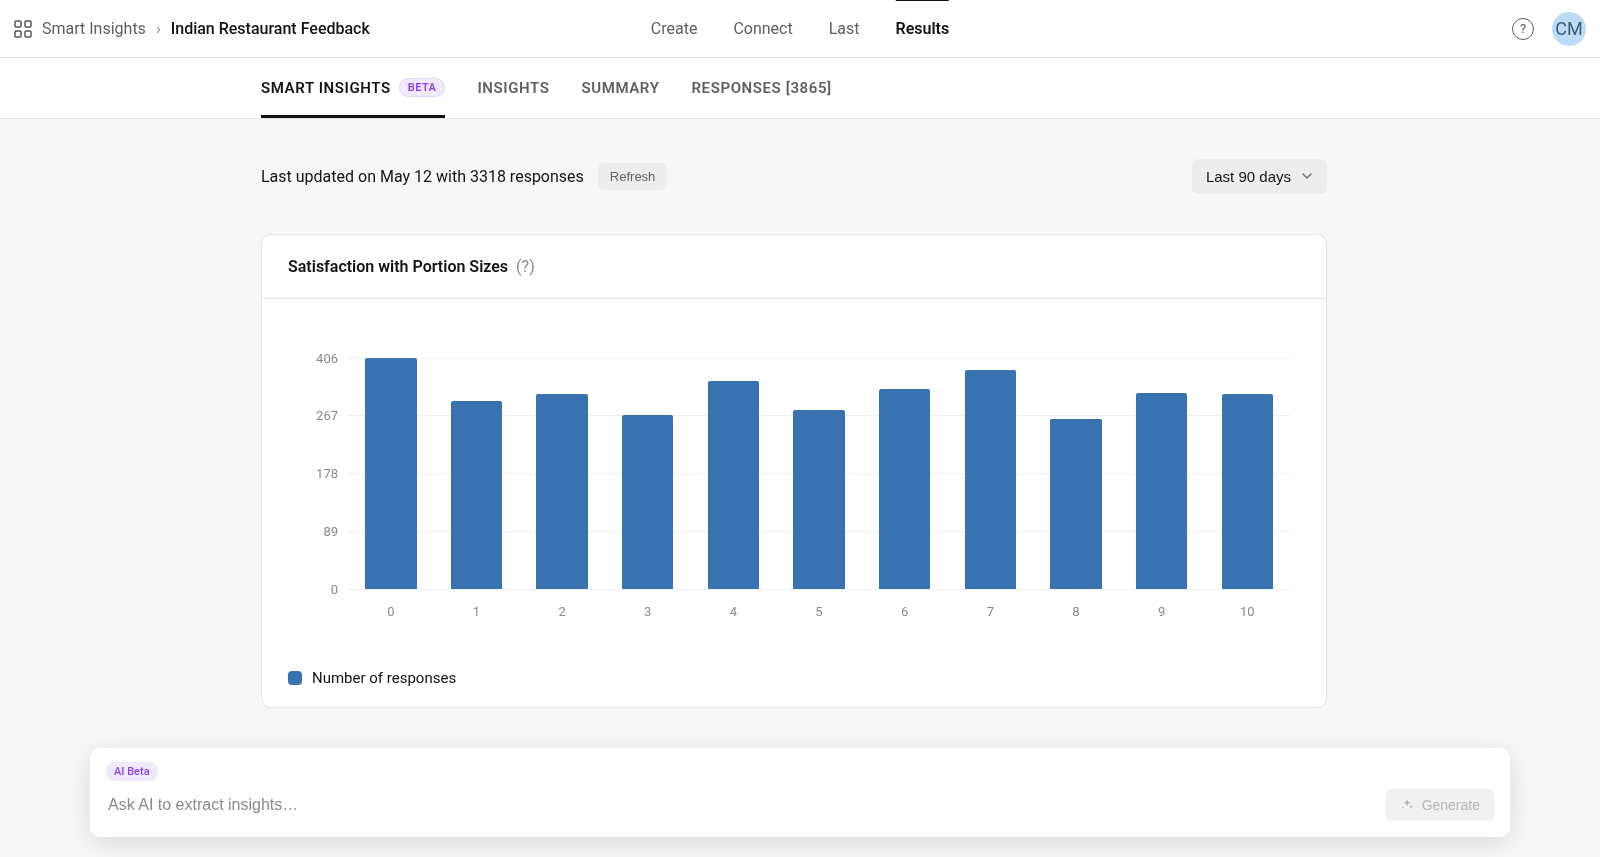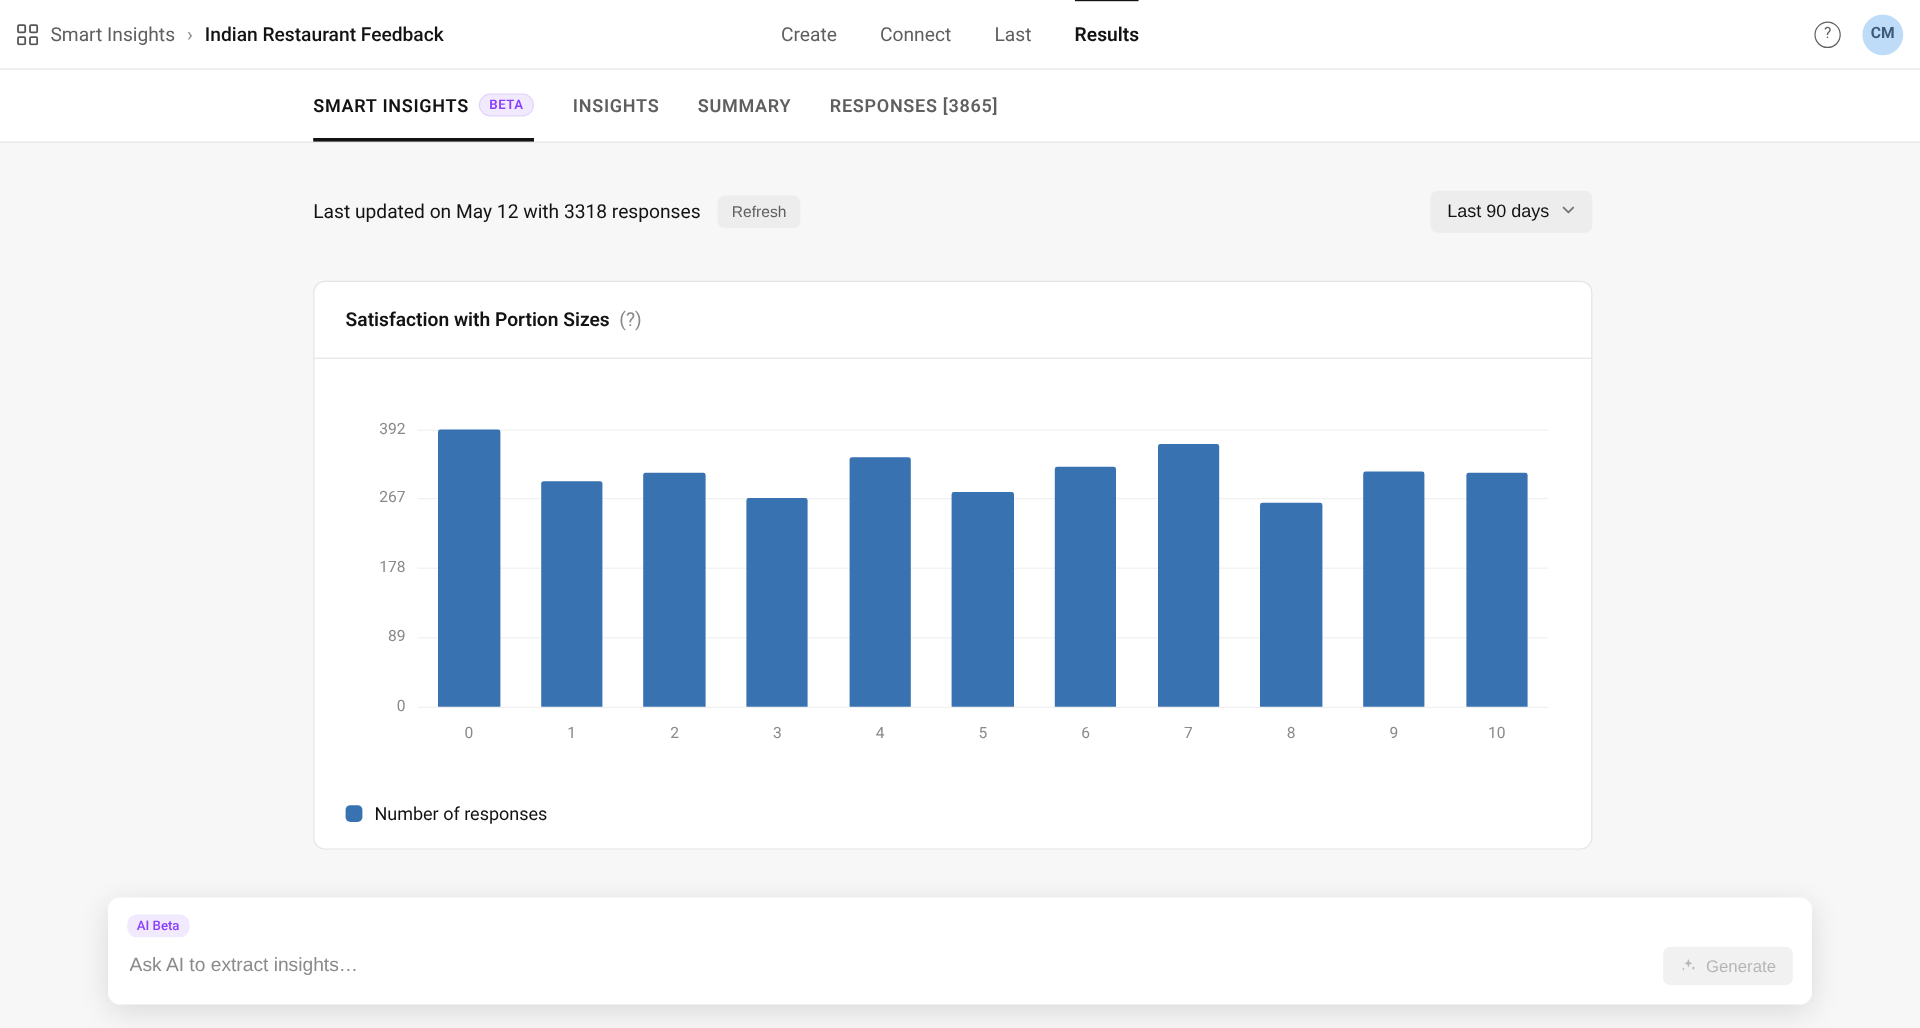--- a/index.html
+++ b/index.html
@@ -65,21 +65,21 @@
     gap:18px;
   }
   .help-icon {
     width:22px; height:22px; border:1.5px solid var(--text-secondary); border-radius:50%;
     display:flex; align-items:center; justify-content:center; font-size:13px; color:var(--text-secondary);
     cursor:pointer;
   }
   .avatar {
     width:34px; height:34px; border-radius:50%; background:var(--avatar-bg);
     display:flex; align-items:center; justify-content:center;
-    font-size:13px; font-weight:700; color:#3d5a7a; cursor:pointer;
+    font-size:18px; font-weight:400; color:#3d5a7a; cursor:pointer;
   }
 
   
   .subtabs-wrap {
     background:var(--bg-card);
     border-bottom:1px solid var(--border);
   }
   .subtabs {
     max-width:1078px;
     margin:0 auto;
@@ -339,21 +339,21 @@
         <div class="plot" id="plot">
             <div class="grid-line" style="top: 100%;"></div>
             <div class="y-tick" style="top: 100%;">0</div>
             <div class="grid-line" style="top: 77.75%;"></div>
             <div class="y-tick" style="top: 77.75%;">89</div>
             <div class="grid-line" style="top: 55.5%;"></div>
             <div class="y-tick" style="top: 55.5%;">178</div>
             <div class="grid-line" style="top: 33.25%;"></div>
             <div class="y-tick" style="top: 33.25%;">267</div>
             <div class="grid-line" style="top: 11%;"></div>
-            <div class="y-tick" style="top: 11%;">392</div>
+            <div class="y-tick" style="top: 11%;">406</div>
             <div class="bars">
               <div class="bar-slot">
                 <div class="bar" style="height: 89%; background: rgb(56, 114, 177);"></div>
                 <div class="x-tick">0</div>
               </div>
               <div class="bar-slot">
                 <div class="bar" style="height: 72.5%; background: rgb(56, 114, 177);"></div>
                 <div class="x-tick">1</div>
               </div>
               <div class="bar-slot">

